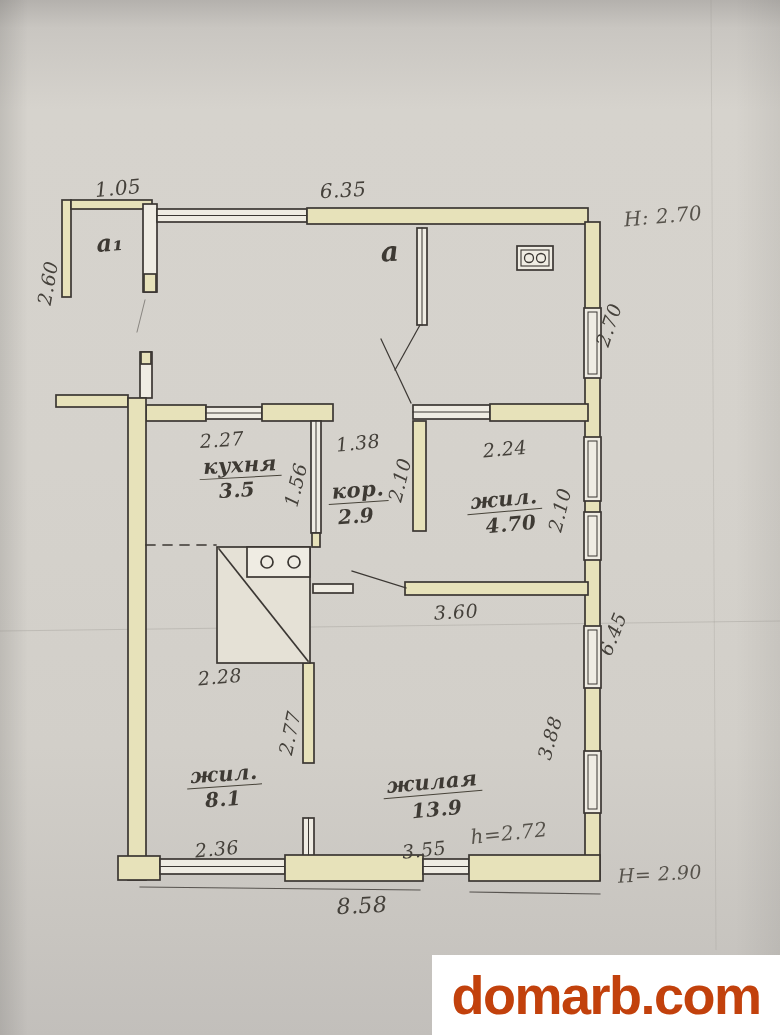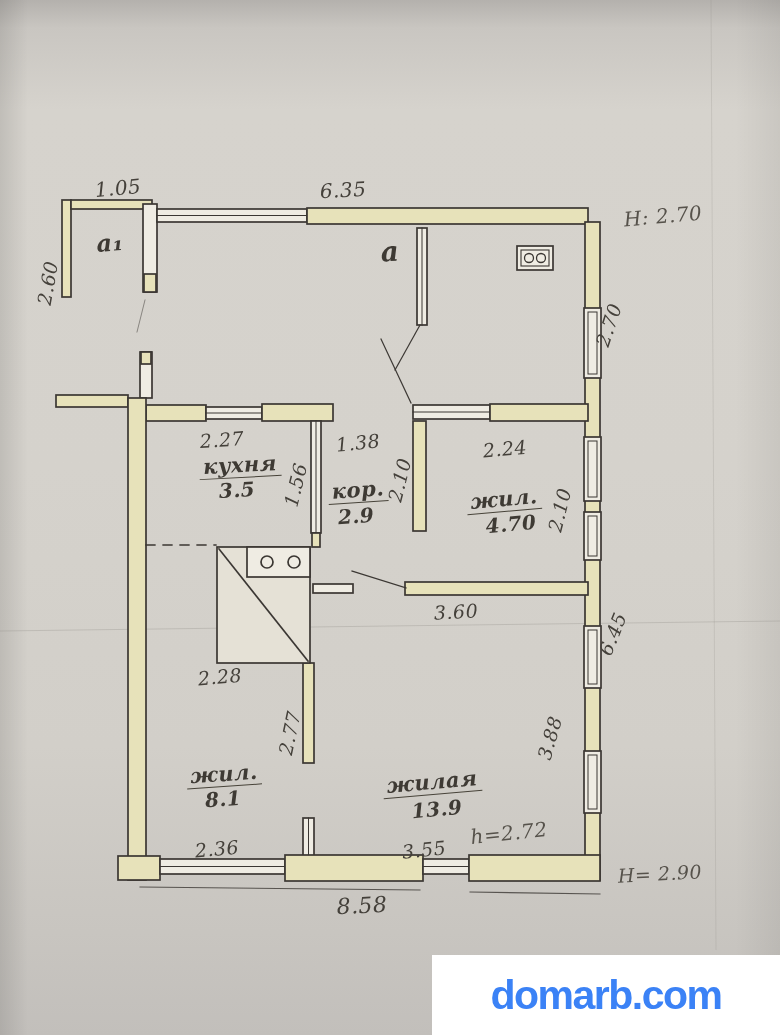--- a/index.html
+++ b/index.html
@@ -19,21 +19,21 @@
   }
   .lbl.u{border-bottom:1.7px solid #474339;padding:0 4px 2px;}
   .lbl.room{font-weight:600;color:#3e3a34;}
   .lbl.note{color:#56524b;}
   .watermark{
     position:absolute;left:432px;top:955px;width:348px;height:80px;
     background:#ffffff;display:flex;align-items:center;justify-content:center;
   }
   .watermark span{
     font-family:"Liberation Sans", sans-serif;font-weight:700;
-    font-size:41px;color:#3b82f6;letter-spacing:-1.5px;
+    font-size:54px;color:#c2410c;letter-spacing:-1.5px;
   }
 </style>
 </head>
 <body>
 
 <div class="stage">
 
   <svg class="plan" width="780" height="1035" viewBox="0 0 780 1035">
 
     <g stroke="#8d8a84">

